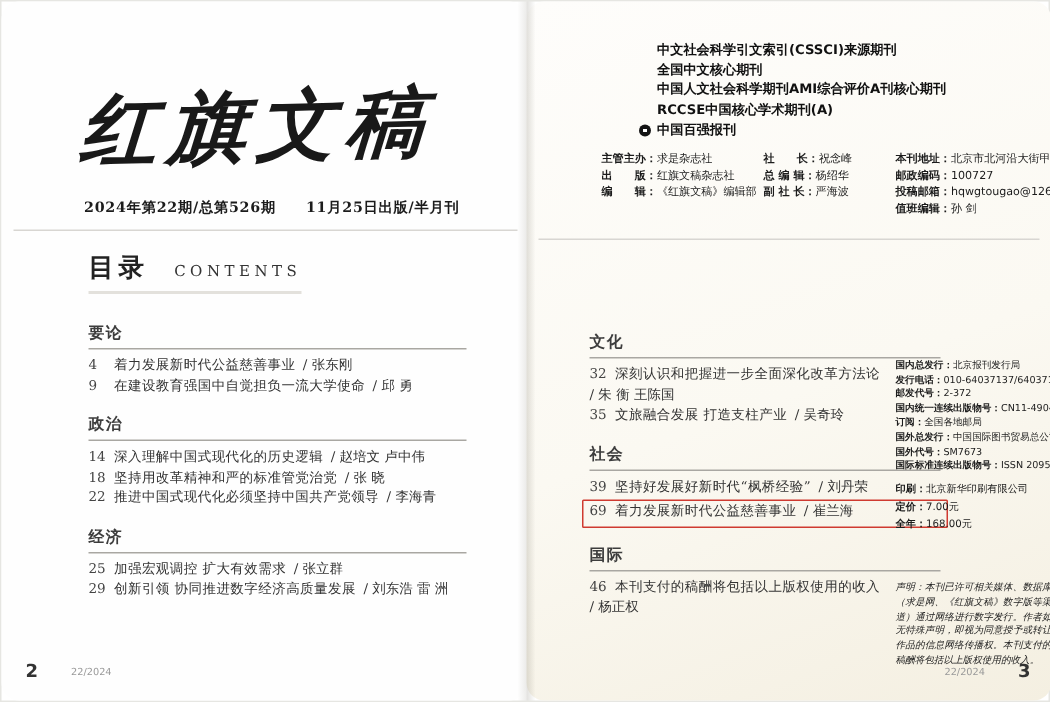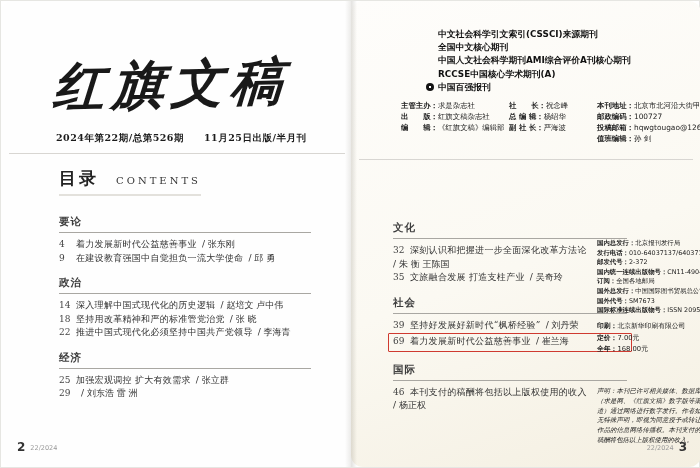--- a/index.html
+++ b/index.html
@@ -40,21 +40,21 @@
   .toc-item .ti { letter-spacing:0.3px; }
   .toc-item .au { margin-left:5px; white-space:nowrap; color:#333;text-align:right; }
   .byline-row { font-size:9px; color:#333; line-height:13.5px; text-align:left; padding-right:6px; }
 
   .hl-box { border:1.5px solid #cf3a30; border-radius:1px; padding:1px 4px 2px 4px; margin:1px -5px 1px -5px; }
 
   .footer { position:absolute; bottom:12px; font-family:"DejaVu Sans", sans-serif; }
   .footer-left { left:16px; }
   .footer-right { right:14px; }
   .footer .num { font-size:12px; font-weight:bold; color:#333; }
-  .footer .iss { font-size:6.5px; color:#999; margin:0 5px; position:relative; top:-1px; }
+  .footer .iss { font-size:6.5px; color:#999; margin:0 22px; position:relative; top:-1px; }
 
   
   .accolades { position:absolute; left:87px; top:27px; font-family:"DejaVu Sans", sans-serif;
     font-size:8.8px; font-weight:bold; color:#111; line-height:13.2px; white-space:nowrap; }
   .accolade-row { display:flex; align-items:center; }
   .badge-dot { display:inline-block; width:8px; height:8px; border-radius:50%;
     background:radial-gradient(circle at 50% 50%, #ffffff 0 1.2px, #141414 1.3px); margin-right:4px; margin-left:-12px; flex:none; }
 
   .staff { position:absolute; top:99px; left:0; right:0; font-family:"DejaVu Sans", sans-serif;
     font-size:7.4px; line-height:11px; color:#1c1c1c; }
@@ -132,20 +132,21 @@
 
       <div class="toc-section">
         <div class="sec-name">经济</div>
         <div class="toc-item">
           <span class="pg">25</span>
           <span class="ti">加强宏观调控 扩大有效需求</span>
           <span class="au">/ 张立群</span>
         </div>
         <div class="toc-item">
           <span class="pg">29</span>
+          <span class="ti">创新引领 协同推进数字经济高质量发展</span>
           <span class="au">/ 刘东浩 雷 洲</span>
         </div>
       </div>
     </div>
 
     <div class="footer footer-left">
       <span class="num">2</span><span class="iss">22/2024</span>
     </div>
   </div>
 

